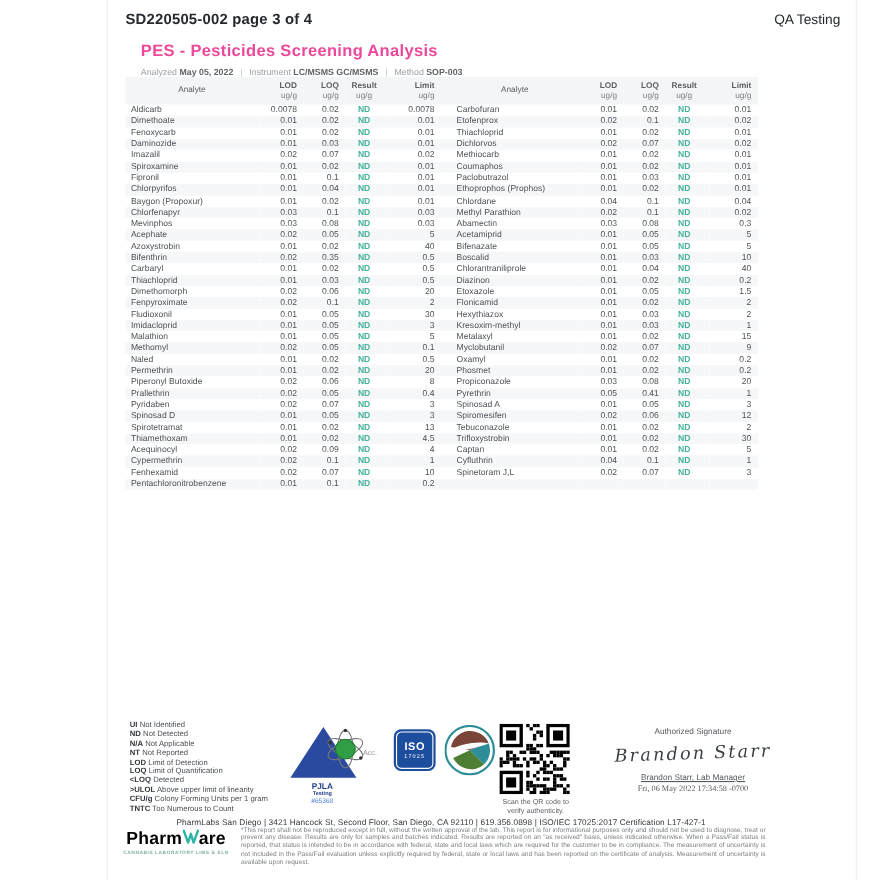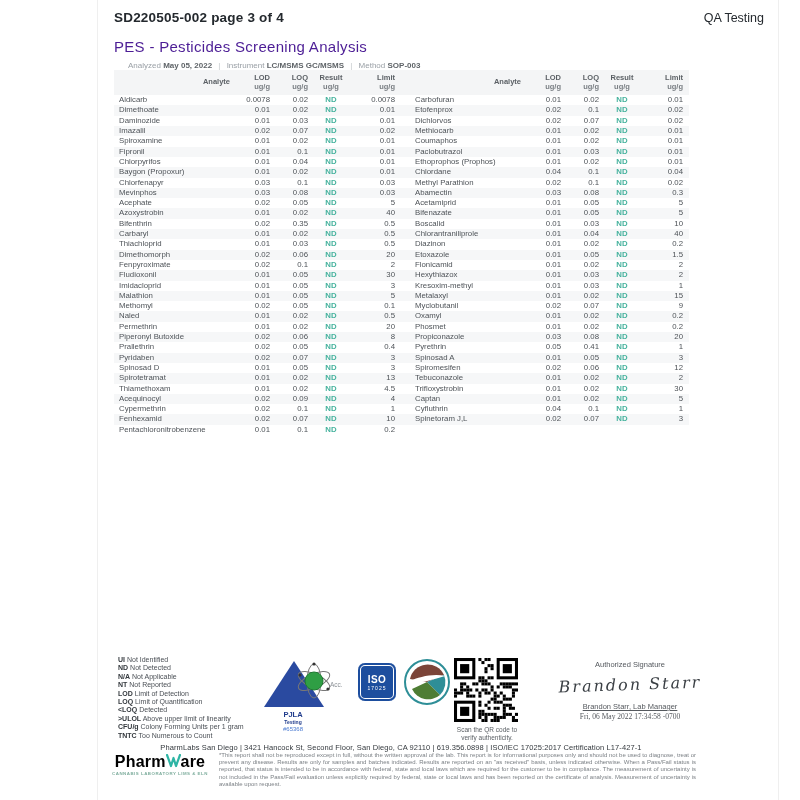--- a/index.html
+++ b/index.html
@@ -7,34 +7,34 @@
        width:800px;height:800px;position:relative;overflow:hidden;}
   .page{position:absolute;left:97px;top:0;width:682px;height:800px;background:#fff;
         border-left:1px solid #efefef;border-right:1px solid #efefef;box-sizing:border-box;}
   .abs{position:absolute;}
 
   
   .doc-id{left:16px;top:10px;font-size:13.5px;font-weight:600;color:#24292e;letter-spacing:.2px;}
   .qa{right:14px;top:11px;font-size:12.5px;font-weight:500;color:#24292e;}
 
   
-  .title{left:16px;top:38px;font-size:15px;font-weight:400;color:#4c1d95;letter-spacing:.3px;}
+  .title{left:30px;top:38px;font-size:15px;font-weight:700;color:#ec4899;letter-spacing:.3px;}
   .meta{left:30px;top:61px;font-size:8px;color:#5f6468;}
   .meta .lbl{color:#9aa0a6;}
   .meta .val{color:#5f6468;font-weight:600;}
   .meta .sep{color:#c3c7cb;padding:0 4px;}
 
   
   .tblwrap{left:16px;top:70px;width:575px;}
   table{border-collapse:collapse;table-layout:fixed;width:575px;}
   thead th{background:#f4f5f6;font-weight:600;color:#5b6065;font-size:7.5px;line-height:8.6px;
            padding:4px 6px 4px 0;vertical-align:middle;text-align:right;}
-  thead th.h-an{text-align:right;padding-left:5px;font-weight:700;}
+  thead th.h-an{text-align:center;padding-left:5px;font-weight:400;}
   thead th.h-res{text-align:center;}
-  thead th .u{font-weight:700;color:#7a7f84;}
+  thead th .u{font-weight:400;color:#7a7f84;}
   tbody td{font-size:7.8px;line-height:10.3px;height:10.3px;color:#4e5358;
            padding:0 6px 0 0;white-space:nowrap;overflow:hidden;}
   tbody tr:nth-child(even) td{background:#f6f7f8;}
   td.an{text-align:left;padding-left:5px;}
   td.num{text-align:right;}
   td.res{text-align:center;}
   td.res span{color:#45b29d;font-weight:600;}
   .gapcol{padding-left:14px !important;}
 
   
@@ -168,20 +168,32 @@
             <td class="an">Dimethoate</td>
             <td class="num">0.01</td>
             <td class="num">0.02</td>
             <td class="res"><span>ND</span></td>
             <td class="num">0.01</td>
             <td class="an gapcol">Etofenprox</td>
             <td class="num">0.02</td>
             <td class="num">0.1</td>
             <td class="res"><span>ND</span></td>
             <td class="num">0.02</td>
+          </tr>
+          <tr>
+            <td class="an">Fenoxycarb</td>
+            <td class="num">0.01</td>
+            <td class="num">0.02</td>
+            <td class="res"><span>ND</span></td>
+            <td class="num">0.01</td>
+            <td class="an gapcol">Thiachloprid</td>
+            <td class="num">0.01</td>
+            <td class="num">0.02</td>
+            <td class="res"><span>ND</span></td>
+            <td class="num">0.01</td>
           </tr>
           <tr>
             <td class="an">Daminozide</td>
             <td class="num">0.01</td>
             <td class="num">0.03</td>
             <td class="res"><span>ND</span></td>
             <td class="num">0.01</td>
             <td class="an gapcol">Dichlorvos</td>
             <td class="num">0.02</td>
             <td class="num">0.07</td>

